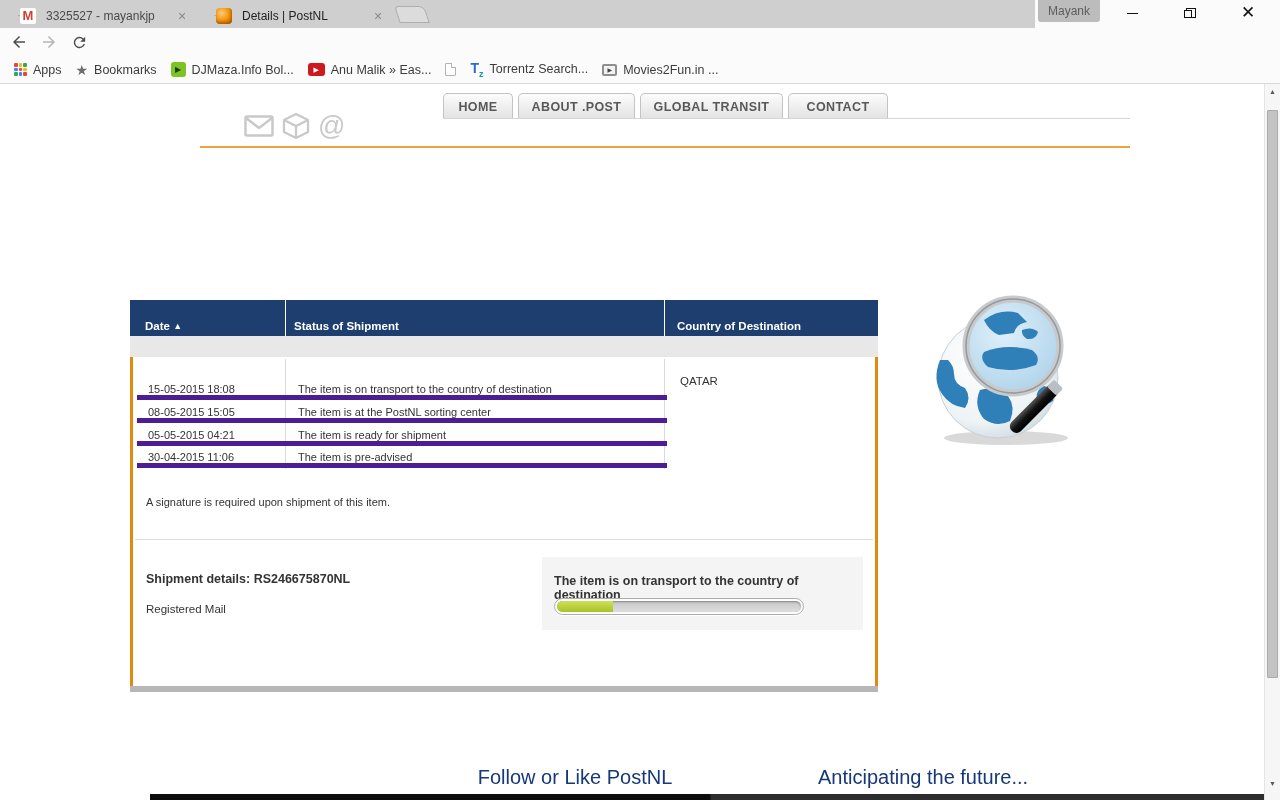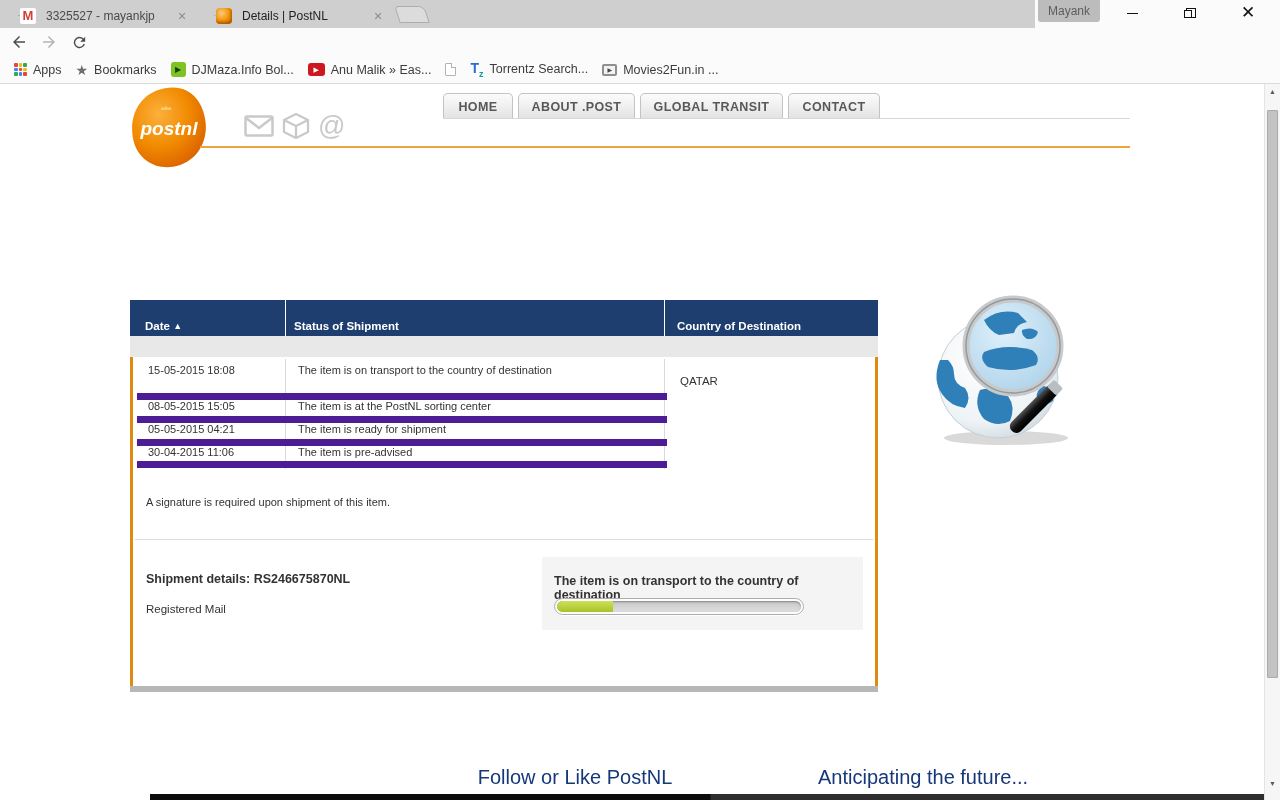--- a/index.html
+++ b/index.html
@@ -79,21 +79,21 @@
 
   
   .thead { position:absolute; left:130px; top:300px; width:748px; height:36px; background:#1d3e6e; color:#fff;
            font-size:11.5px; font-weight:bold; }
   .thead .sep { position:absolute; top:0; width:1px; height:36px; background:#fff; }
   .th { position:absolute; top:0; height:51px; display:flex; align-items:center; }
   .grayband { position:absolute; left:130px; top:336px; width:748px; height:21px; background:#e8e8e8; }
   .tbody { position:absolute; left:130px; top:357px; width:748px; height:329px; background:#fff;
            border-left:3px solid #e08a10; border-right:3px solid #e08a10; }
   .colline { position:absolute; top:2px; width:1px; height:110px; background:#d9d9d9; }
-  .trow { position:absolute; left:4px; width:530px; border-bottom:7px solid #4c1d95; display:flex; align-items:flex-start; }
+  .trow { position:absolute; left:4px; width:530px; border-bottom:5px solid #4c1d95; display:flex; align-items:flex-end; }
   .trow .d { width:151px; padding-left:11px; font-size:11px; color:#333; }
   .trow .s { font-size:11px; color:#333; padding-left:10px; }
   .country-cell { position:absolute; left:540px; top:18px; font-size:11.5px; color:#333; padding-left:7px; }
   .sig-note { position:absolute; left:13px; top:139px; font-size:11px; color:#333; }
   .hdivider { position:absolute; left:2px; top:182px; width:738px; height:1px; background:#ddd; }
   .ship-details { position:absolute; left:13px; top:215px; font-size:12.5px; font-weight:bold; color:#333; }
   .mail-type { position:absolute; left:13px; top:246px; font-size:11.5px; color:#333; }
   .statusbox { position:absolute; left:409px; top:200px; width:321px; height:73px; background:#f4f4f4; }
   .statusbox .msg { position:absolute; left:12px; top:17px; font-size:12.5px; font-weight:bold; color:#333; }
   .progress { position:absolute; left:12px; top:41px; width:250px; height:17px; background:#fdfdfd;
@@ -208,34 +208,20 @@
     <span class="bm">
       <span class="ico-tz">T<sub>z</sub></span>
       <span class="lbl">Torrentz Search...</span>
     </span>
     <span class="bm">
       <span class="ico-mv">▶</span>
       <span class="lbl">Movies2Fun.in ...</span>
     </span>
   </div>
 
-  <div class="abs" style="left:128px;top:85px">
-    <svg width="82" height="86" viewBox="0 0 82 86">
-      <defs>
-        <radialGradient id="lg" cx="38%" cy="32%" r="75%">
-          <stop offset="0" stop-color="#fcb03c"></stop>
-            <stop offset=".55" stop-color="#f18a00"></stop>
-            <stop offset="1" stop-color="#d95f00"></stop>
-        </radialGradient>
-      </defs>
-      <path d="M41 3 C66 1 78 20 78 41 C78 63 63 81 41 82 C24 83 5 72 4 48 C3 24 17 5 41 3 Z" fill="url(#lg)" transform="rotate(-6 41 43)"></path>
-      <path d="M32 26 l3 -5 3 3 3 -4 3 4 3 -3 3 5 z" fill="#f8d478" transform="translate(-1,0) scale(.62) translate(22,14)"></path>
-      <text x="41" y="50" text-anchor="middle" font-family="Liberation Sans, sans-serif" font-size="19" font-weight="bold" font-style="italic" fill="#ffffff">postnl</text>
-    </svg>
-  </div>
 
   <div class="abs" style="left:244px;top:112px;display:flex;align-items:center;gap:8px">
     <svg width="30" height="24" viewBox="0 0 30 24">
       <rect x="1.5" y="2.5" width="27" height="19" rx="1.5" fill="none" stroke="#c9c9c9" stroke-width="2.5"></rect>
       <path d="M2 4 L15 14 L28 4" fill="none" stroke="#c9c9c9" stroke-width="2.5"></path>
     </svg>
     <svg width="28" height="28" viewBox="0 0 28 28">
       <path d="M14 2 L26 8 L26 20 L14 26 L2 20 L2 8 Z M2 8 L14 14 L26 8 M14 14 L14 26" fill="none" stroke="#c9c9c9" stroke-width="2.3" stroke-linejoin="round"></path>
     </svg>
     <span class="gray-ic" style="font-size:27px;line-height:27px">@</span>
@@ -243,21 +229,21 @@
 
   <div class="navtab" style="left:443px;width:70px">
       <span>HOME</span>
     </div>
   <div class="navtab" style="left:518px;width:117px">
       <span>ABOUT .POST</span>
     </div>
   <div class="navtab" style="left:640px;width:143px">
       <span>GLOBAL TRANSIT</span>
     </div>
-  <div class="navtab" style="left:788px;width:92px">
+  <div class="navtab" style="left:788px;width:100px">
       <span>CONTACT</span>
     </div>
   <div class="nav-baseline"></div>
   <div class="orange-rule"></div>
 
 
   <div class="thead">
     <span class="th" style="left:15px">
       <span>Date</span>&nbsp;<span style="font-size:9px">▲</span>
     </span>

